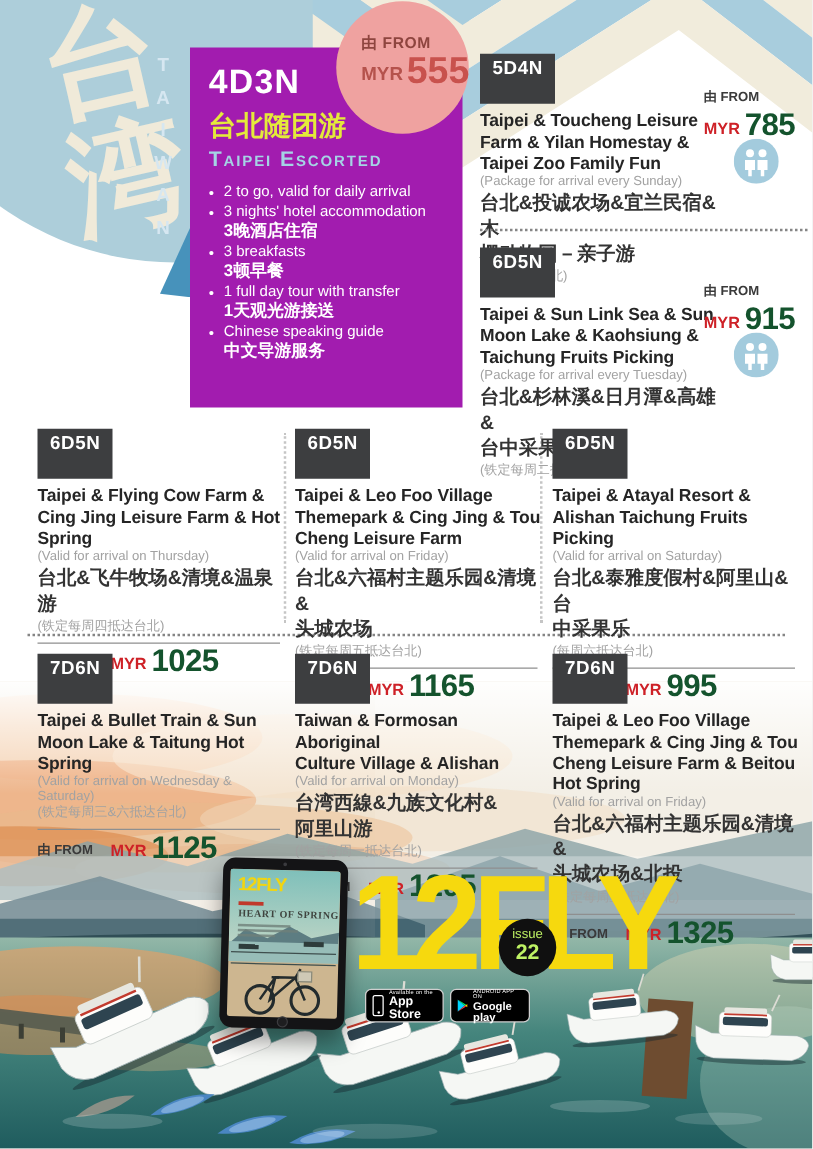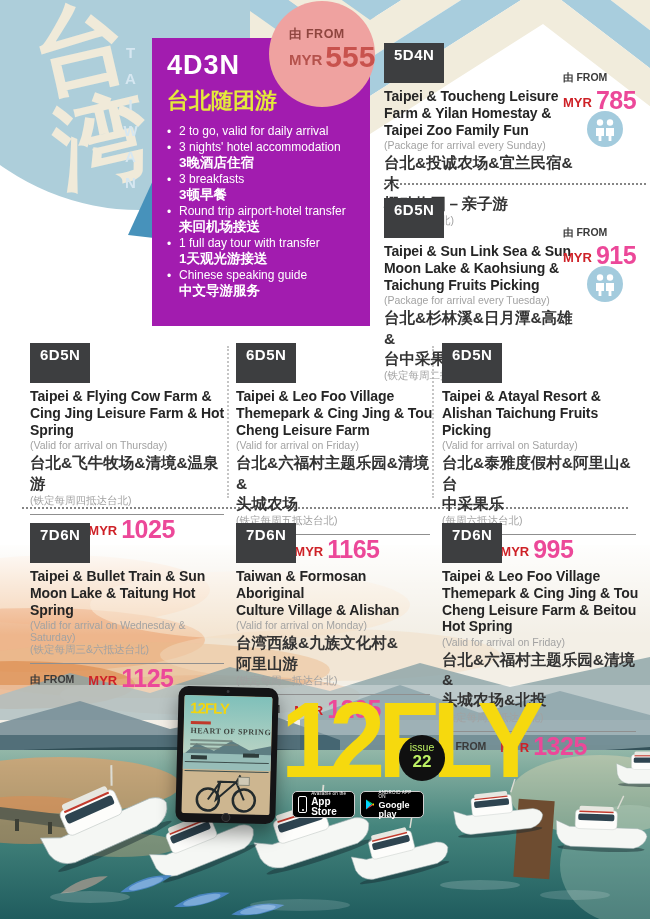--- a/index.html
+++ b/index.html
@@ -39,21 +39,21 @@
   .badge{display:inline-block;background:#3d3e40;color:#fff;font-size:15px;font-weight:bold;
          letter-spacing:.5px;padding:3px 10px 20px;}
   .title{font-size:14px;font-weight:bold;line-height:1.2;color:#252525;letter-spacing:-.1px;
          margin-top:5px;white-space:pre-line;}
   .note{font-size:10.5px;color:#a2a2a2;margin-top:1px;}
   .title-cn{font-size:15.5px;font-weight:bold;line-height:1.3;color:#333;margin-top:2px;white-space:pre-line;}
   .note-cn{font-size:10.5px;color:#a2a2a2;}
   .price-row{display:flex;align-items:flex-end;margin-top:2px;}
   .p-from{font-size:10.5px;font-weight:bold;color:#3a3a3a;margin-bottom:4px;}
   .p-cur{font-size:13px;font-weight:bold;color:#ce2127;margin:0 4px 3px 14px;}
-  .p-val{font-size:25px;font-weight:bold;color:#ec4899;line-height:.95;letter-spacing:-.5px;}
+  .p-val{font-size:25px;font-weight:bold;color:#14532d;line-height:.95;letter-spacing:-.5px;}
   .gc{position:absolute;width:198px;z-index:3;}
   .gc hr{border:none;border-top:1.5px solid #8f8f8f;margin:6px 4px 3px 0;}
   .g1{left:30px;top:343px;} .g2{left:236px;top:343px;} .g3{left:442px;top:343px;}
   .g4{left:30px;top:523px;} .g5{left:236px;top:523px;} .g6{left:442px;top:523px;}
   .sp{position:absolute;left:384px;width:264px;z-index:3;}
   .sp1{top:43px;} .sp2{top:198px;}
   .sp .txt{width:196px;}
   .sp-price{position:absolute;left:179px;top:28px;}
   .sp-price .price-row{margin-top:0;}
   .sp-price .p-cur{margin-left:0;}
@@ -187,35 +187,32 @@
     <path d="M250,-27 L370,58 L543,-52 L660,38 L660,76 L543,-14 L370,96 L250,11 Z" fill="#a8cddd"></path>
     <path d="M250,11 L370,96 L543,-14 L660,76 L660,114 L543,24 L370,134 L250,49 Z" fill="#f1ecdc"></path>
   </svg>
   <div class="country-cn">台湾</div>
   <div class="country-en">TAIWAN</div>
 
   <div class="hero-tail"></div>
   <div class="hero">
     <div class="hero-duration">4D3N</div>
     <div class="hero-title-cn">台北随团游</div>
+    <div class="hero-title-en">Taipei Escorted</div>
     <ul>
       <li>
           <span class="f-en">2 to go, valid for daily arrival</span>
         </li>
       <li>
           <span class="f-en">3 nights' hotel accommodation</span>
           <span class="f-cn">3晚酒店住宿</span>
         </li>
       <li>
           <span class="f-en">3 breakfasts</span>
           <span class="f-cn">3顿早餐</span>
-        </li>
-      <li>
-          <span class="f-en">Round trip airport-hotel transfer</span>
-          <span class="f-cn">来回机场接送</span>
         </li>
       <li>
           <span class="f-en">1 full day tour with transfer</span>
           <span class="f-cn">1天观光游接送</span>
         </li>
       <li>
           <span class="f-en">Chinese speaking guide</span>
           <span class="f-cn">中文导游服务</span>
         </li>
     </ul>

